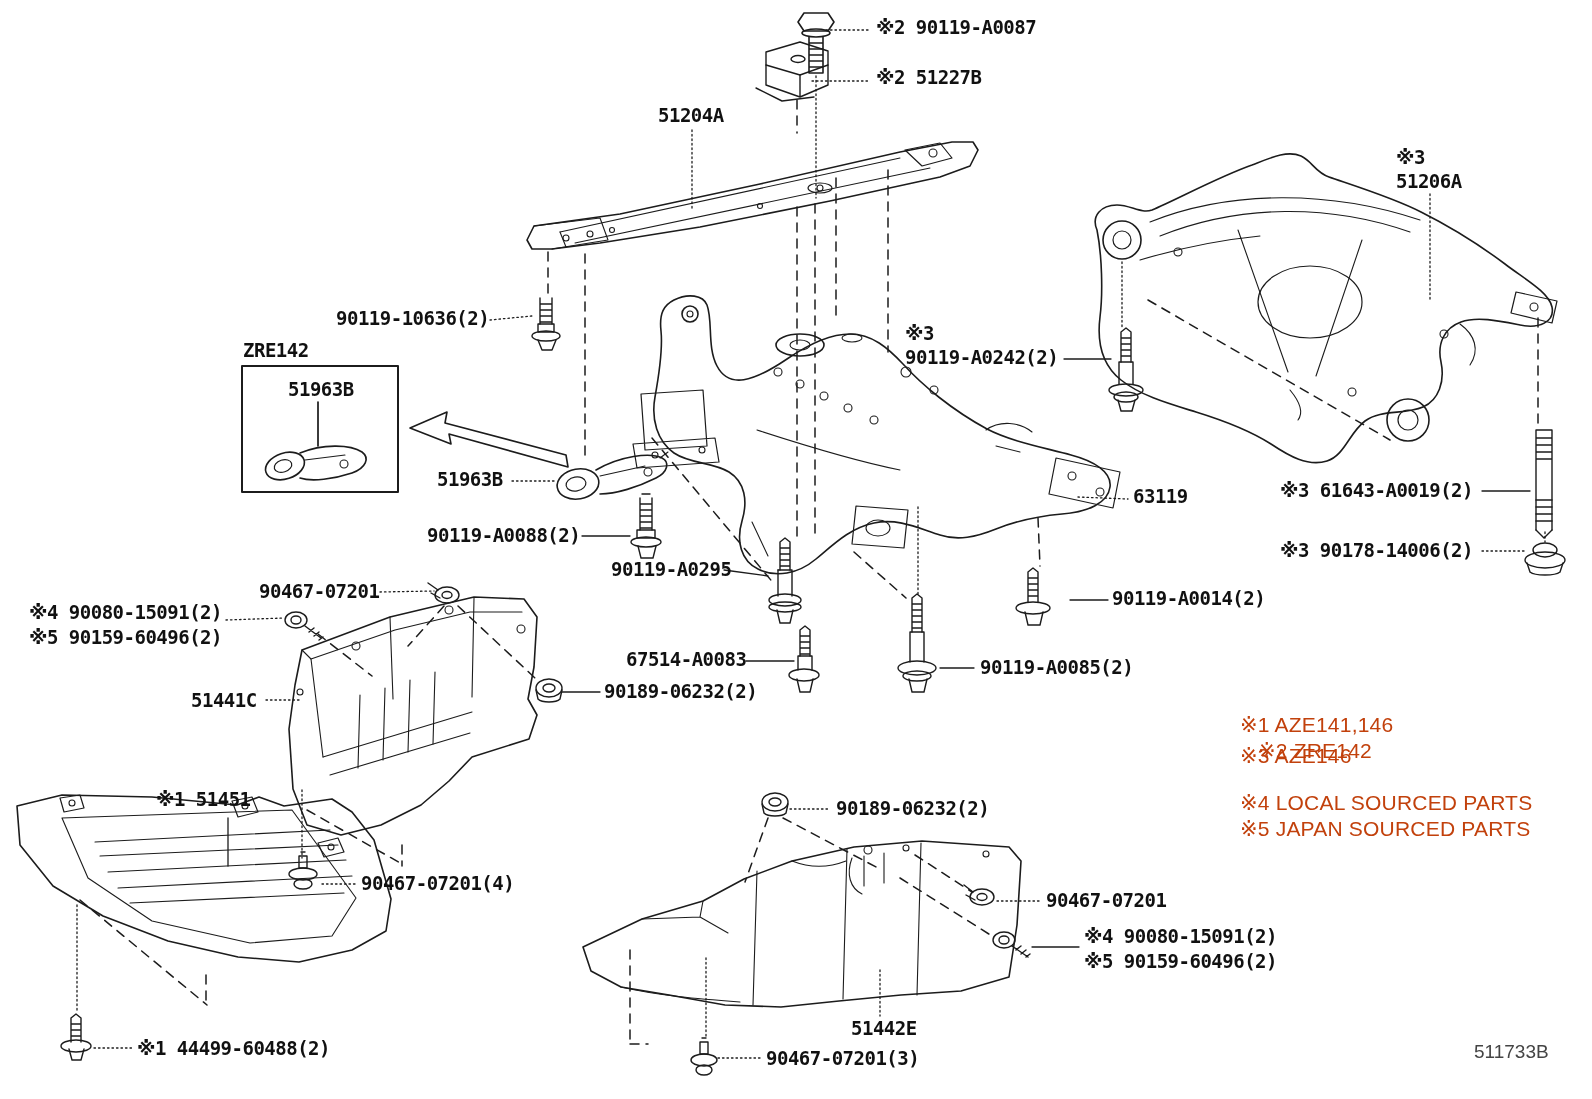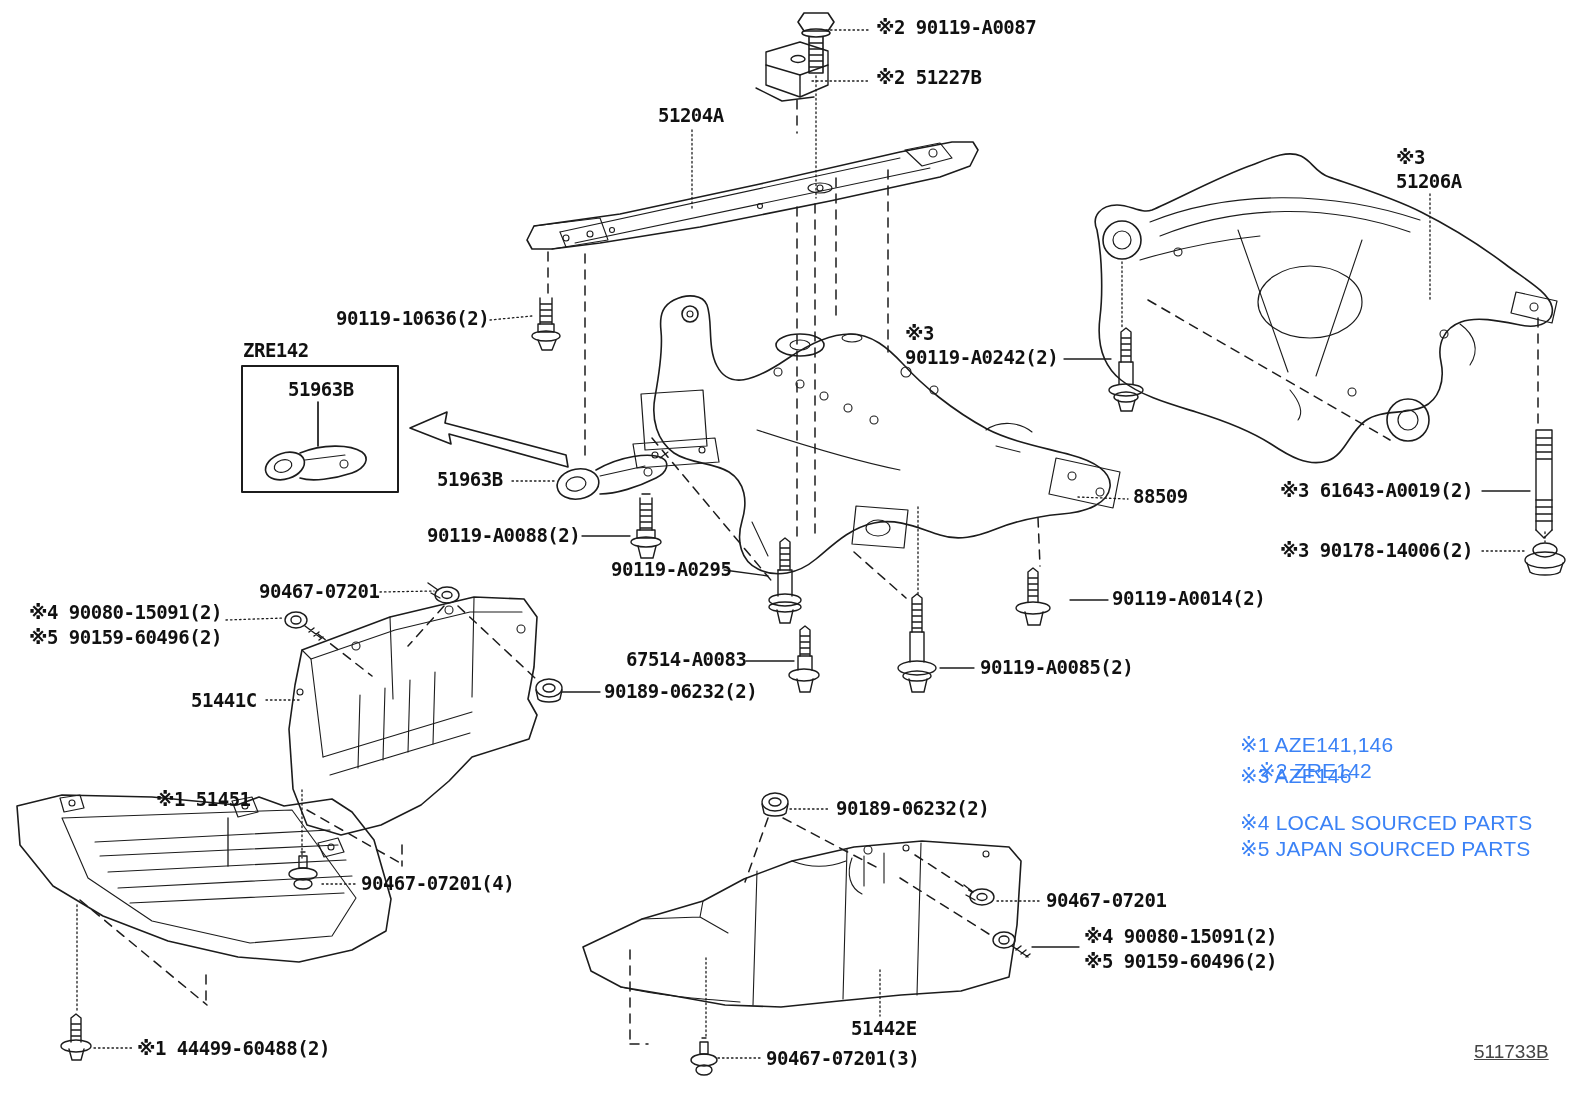--- a/index.html
+++ b/index.html
@@ -3,22 +3,22 @@
 <meta charset="utf-8">
 <style>
   html,body{margin:0;padding:0;background:#fff;}
   .stage{position:relative;width:1592px;height:1099px;background:#ffffff;overflow:hidden;
          font-family:"DejaVu Sans Mono","DejaVu Sans",monospace;color:#111;padding-left:16px;}
   svg{position:absolute;left:0;top:0;}
   .pn{position:absolute;font:700 19px/1.05 "DejaVu Sans Mono","DejaVu Sans",monospace;
       letter-spacing:-0.5px;white-space:nowrap;color:#111;}
   .stack div{font:700 19px/1.25 "DejaVu Sans Mono","DejaVu Sans",monospace;}
   .legend-row{position:absolute;font:400 21px/1 "Liberation Sans","DejaVu Sans",sans-serif;
-      letter-spacing:0.2px;color:#3b82f6;white-space:nowrap;margin-top:20px;}
-  .code{position:absolute;left:1474px;top:1042px;font:400 19px/1 "Liberation Sans","DejaVu Sans",sans-serif;color:#444;text-decoration:underline;}
+      letter-spacing:0.2px;color:#c2410c;white-space:nowrap;}
+  .code{position:absolute;left:1474px;top:1042px;font:400 19px/1 "Liberation Sans","DejaVu Sans",sans-serif;color:#444;}
 </style>
 </head>
 <body>
 
 <div class="stage">
 
 <svg width="1592" height="1099" viewBox="0 0 1592 1099">
   <g stroke="#1c1c1c" fill="none" stroke-width="1.6" stroke-linecap="round" stroke-linejoin="round">
 
     <g>
@@ -280,21 +280,21 @@
 <div class="pn" style="left:437px;top:470px">51963B</div>
 <div class="pn" style="left:427px;top:526px">90119-A0088(2)</div>
 <div class="pn stack" style="left:905px;top:322px">
   <div>※3</div>
   <div>90119-A0242(2)</div>
 </div>
 <div class="pn stack" style="left:1396px;top:146px">
   <div>※3</div>
   <div>51206A</div>
 </div>
-<div class="pn" style="left:1133px;top:487px">88509</div>
+<div class="pn" style="left:1133px;top:487px">63119</div>
 <div class="pn" style="left:1280px;top:481px">※3 61643-A0019(2)</div>
 <div class="pn" style="left:1280px;top:541px">※3 90178-14006(2)</div>
 <div class="pn" style="left:611px;top:560px">90119-A0295</div>
 <div class="pn" style="left:1112px;top:589px">90119-A0014(2)</div>
 <div class="pn" style="left:626px;top:650px">67514-A0083</div>
 <div class="pn" style="left:980px;top:658px">90119-A0085(2)</div>
 <div class="pn" style="left:604px;top:682px">90189-06232(2)</div>
 <div class="pn" style="left:259px;top:582px">90467-07201</div>
 <div class="pn" style="left:29px;top:603px">※4 90080-15091(2)</div>
 <div class="pn" style="left:29px;top:628px">※5 90159-60496(2)</div>

